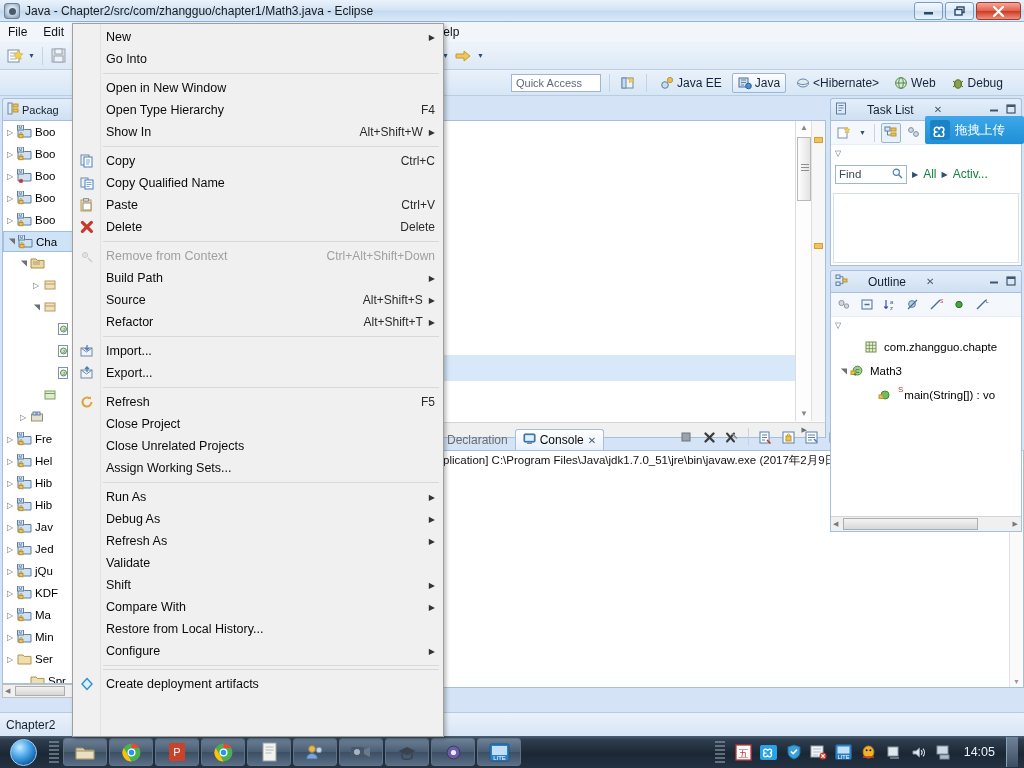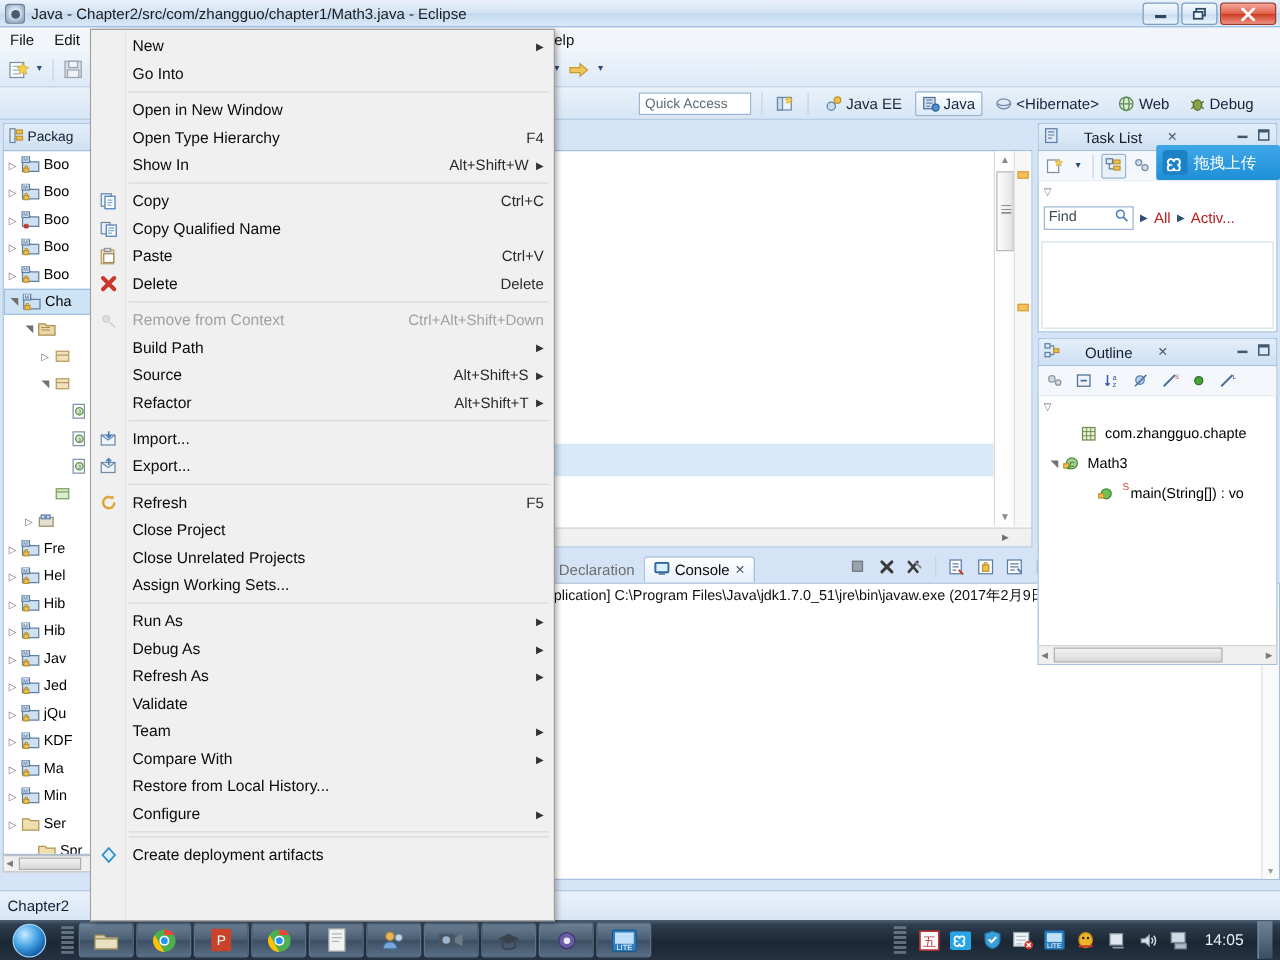--- a/index.html
+++ b/index.html
@@ -141,21 +141,21 @@
   .overview-ruler { position: absolute; right: 0; top: 0; width: 14px; bottom: 16px;
      background: #f7f7f7; border-left: 1px solid #e0e0e0; }
   .ov-mark { position: absolute; left: 2px; width: 9px; height: 6px; background: #f5c15a;
      border: 1px solid #d2a03e; }
   .ed-hscroll { position: absolute; left: 0; right: 0; bottom: 0; height: 15px;
      background: #f0f0f0; border-top: 1px solid #d5d5d5; }
   .ed-hthumb { position: absolute; left: 10px; top: 1px; width: 250px; height: 12px;
      background: linear-gradient(to bottom,#f2f2f2,#d9d9d9); border: 1px solid #aeaeae; }
 
   
-  .console-panel { position: absolute; left: 440px; top: 346px; width: 584px; height: 262px; }
+  .console-panel { position: absolute; left: 440px; top: 330px; width: 584px; height: 262px; }
   .con-tabstrip { height: 24px; display: flex; align-items: flex-end; position: relative; }
   .con-tab {
     height: 21px; padding: 0 7px; display: flex; align-items: center; gap: 4px;
     font-size: 12px; color: #6d6d6d;
   }
   .con-tab.active {
     background: linear-gradient(to bottom,#ffffff,#e7f0fa);
     border: 1px solid #a5c0dc; border-bottom: none; border-radius: 3px 3px 0 0;
     color: #0a0a0a;
   }
@@ -175,21 +175,21 @@
     border: 1px solid #a5c0dc; border-bottom: none; border-radius: 3px 3px 0 0;
     font-size: 12px; color: #13202f;
   }
   .panel-hdr .ctrls { margin-left: auto; display: flex; gap: 5px; color: #33506e; font-size: 10px; }
   .tool-row { height: 24px; display: flex; align-items: center; gap: 3px; padding: 0 3px;
     border-bottom: 1px solid #e6eef7; background: #f4f8fd; }
   .find-row { height: 26px; display: flex; align-items: center; gap: 5px; padding: 2px 4px; }
   .find-box { width: 72px; height: 19px; border: 1px solid #9db7d2; background: #fff;
     font-size: 11.5px; color: #3c4a59; padding: 1px 3px; display:flex; align-items:center;
     justify-content: space-between; }
-  .blue-link { color: #b91c1c; font-size: 12px; }
+  .blue-link { color: #15803d; font-size: 12px; }
 
   
   .upload-badge {
     position: absolute; left: 925px; top: 116px; width: 99px; height: 28px;
     background: linear-gradient(to bottom,#3ea7e8,#1f8fd6);
     display: flex; align-items: center; gap: 5px; padding: 0 5px;
     color: #fff; font-size: 12.5px; border-radius: 2px;
   }
   .upload-ico {
     width: 20px; height: 20px; border-radius: 3px; background: #1c82c6;
@@ -1248,21 +1248,21 @@
           <span class="sub" style="margin-left: auto;">▶</span>
         </div>
         <div class="ctx-item">
           <span class="lbl">Refresh As</span>
           <span class="sub" style="margin-left: auto;">▶</span>
         </div>
         <div class="ctx-item">
           <span class="lbl">Validate</span>
         </div>
         <div class="ctx-item">
-          <span class="lbl">Team</span>
+          <span class="lbl">Shift</span>
           <span class="sub" style="margin-left: auto;">▶</span>
         </div>
         <div class="ctx-item">
           <span class="lbl">Compare With</span>
           <span class="sub" style="margin-left: auto;">▶</span>
         </div>
         <div class="ctx-item">
           <span class="lbl">Restore from Local History...</span>
         </div>
         <div class="ctx-item">

